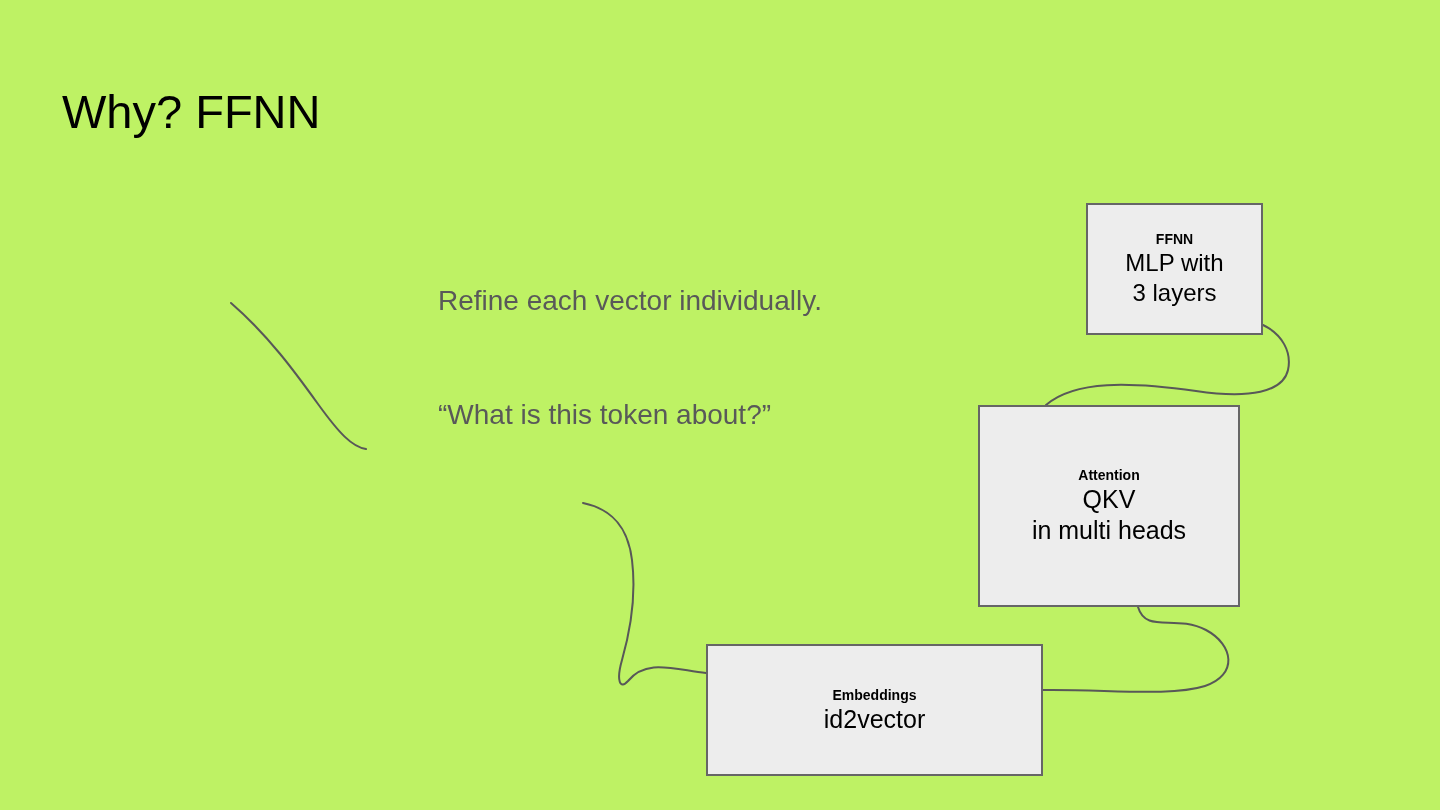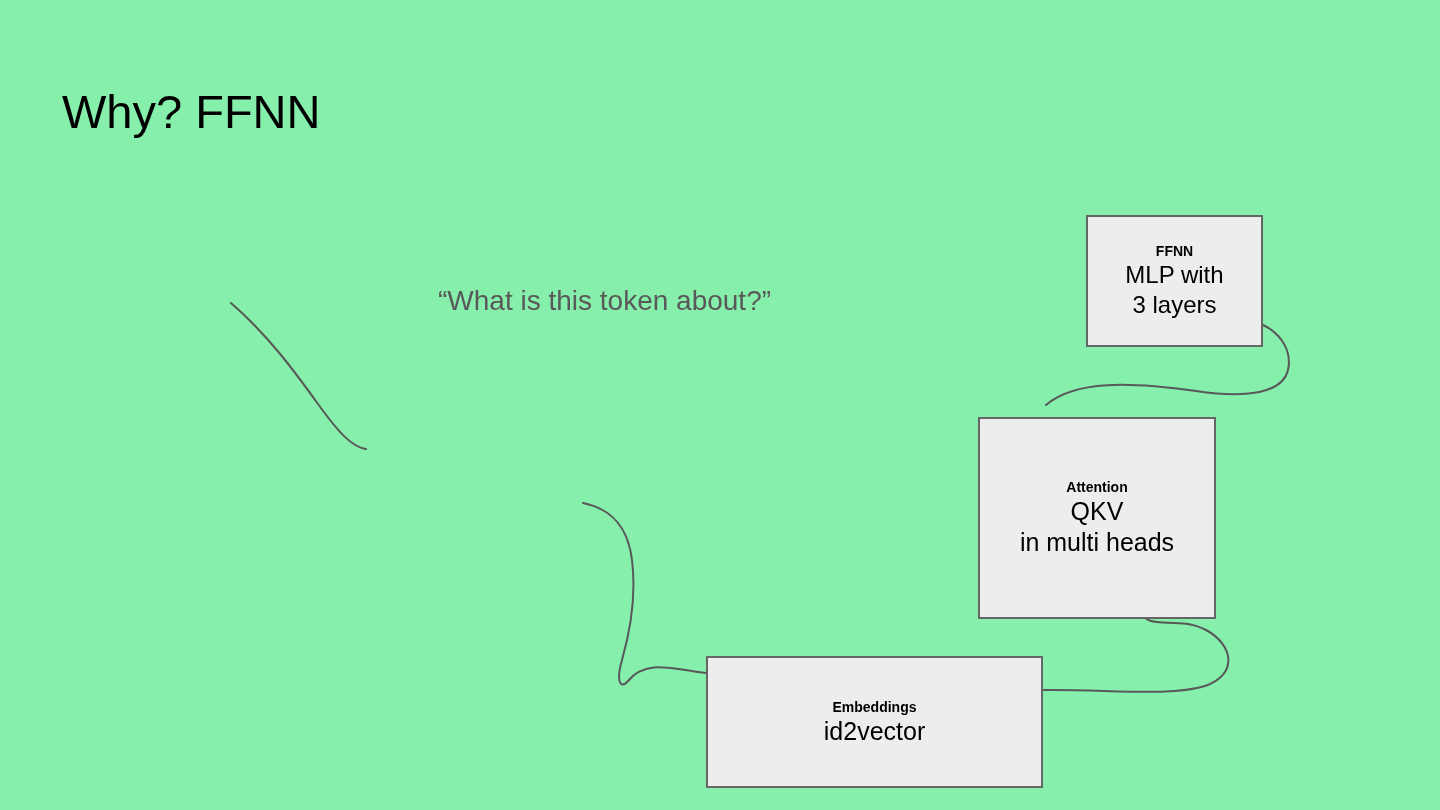--- a/index.html
+++ b/index.html
@@ -14,21 +14,21 @@
     position: relative;
     overflow: hidden;
     font-family: "Liberation Sans", sans-serif;
     -webkit-font-smoothing: antialiased;
   }
   .slide {
     position: absolute;
     inset: 0;
     width: 1440px;
     height: 810px;
-    background: #86efac;
+    background: #bef264;
   }
 
   
   .slide-title {
     position: absolute;
     left: 62px;
     top: 84px;
     font-size: 47px;
     line-height: 56px;
     color: #000000;
@@ -77,49 +77,49 @@
     position: absolute;
     box-sizing: border-box;
     background: #ededed;
     border: 2px solid #666666;
     display: flex;
     flex-direction: column;
     align-items: center;
     justify-content: center;
     text-align: center;
     color: #000000;
-    margin-top: 12px;
   }
   .node .kicker {
     font-size: 14px;
     font-weight: bold;
     line-height: 18px;
   }
   .node .body {
     font-size: 25px;
     line-height: 31px;
     white-space: pre-line;
   }
 
   #node-tokenizer  { left: 366px;  top: 396px; width: 217px; height: 176px; }
   #node-embeddings { left: 706px;  top: 644px; width: 337px; height: 132px; justify-content: center; }
-  #node-attention  { left: 978px;  top: 405px; width: 238px; height: 202px; }
+  #node-attention  { left: 978px;  top: 405px; width: 262px; height: 202px; }
   #node-ffnn       { left: 1086px; top: 203px; width: 177px; height: 132px; }
 
   #node-ffnn .body { font-size: 24px; line-height: 30px; }
 </style>
 </head>
 <body>
 
 <div class="slide">
 
   <div class="slide-title">Why? FFNN</div>
 
 
   <div class="gray-text caption">
+    <span class="line">Refine each vector individually.</span>
     <span class="line">“What is this token about?”</span>
   </div>
 
   <svg class="connectors" viewBox="0 0 1440 810">
     <path d="M 231,303 C 268,335 295,372 318,404 C 339,433 352,447 366,449"></path>
     <path d="M 583,503 C 612,509 628,527 632,560 C 637,601 628,639 622,660
              C 616,681 620,690 628,681 C 646,659 672,669 706,673"></path>
     <path d="M 1043,690 C 1105,689 1170,697 1205,686 C 1238,675 1234,645 1206,630
              C 1175,614 1146,634 1138,607"></path>
     <path d="M 1263,325 C 1282,334 1292,352 1288,370 C 1283,392 1250,399 1196,391

